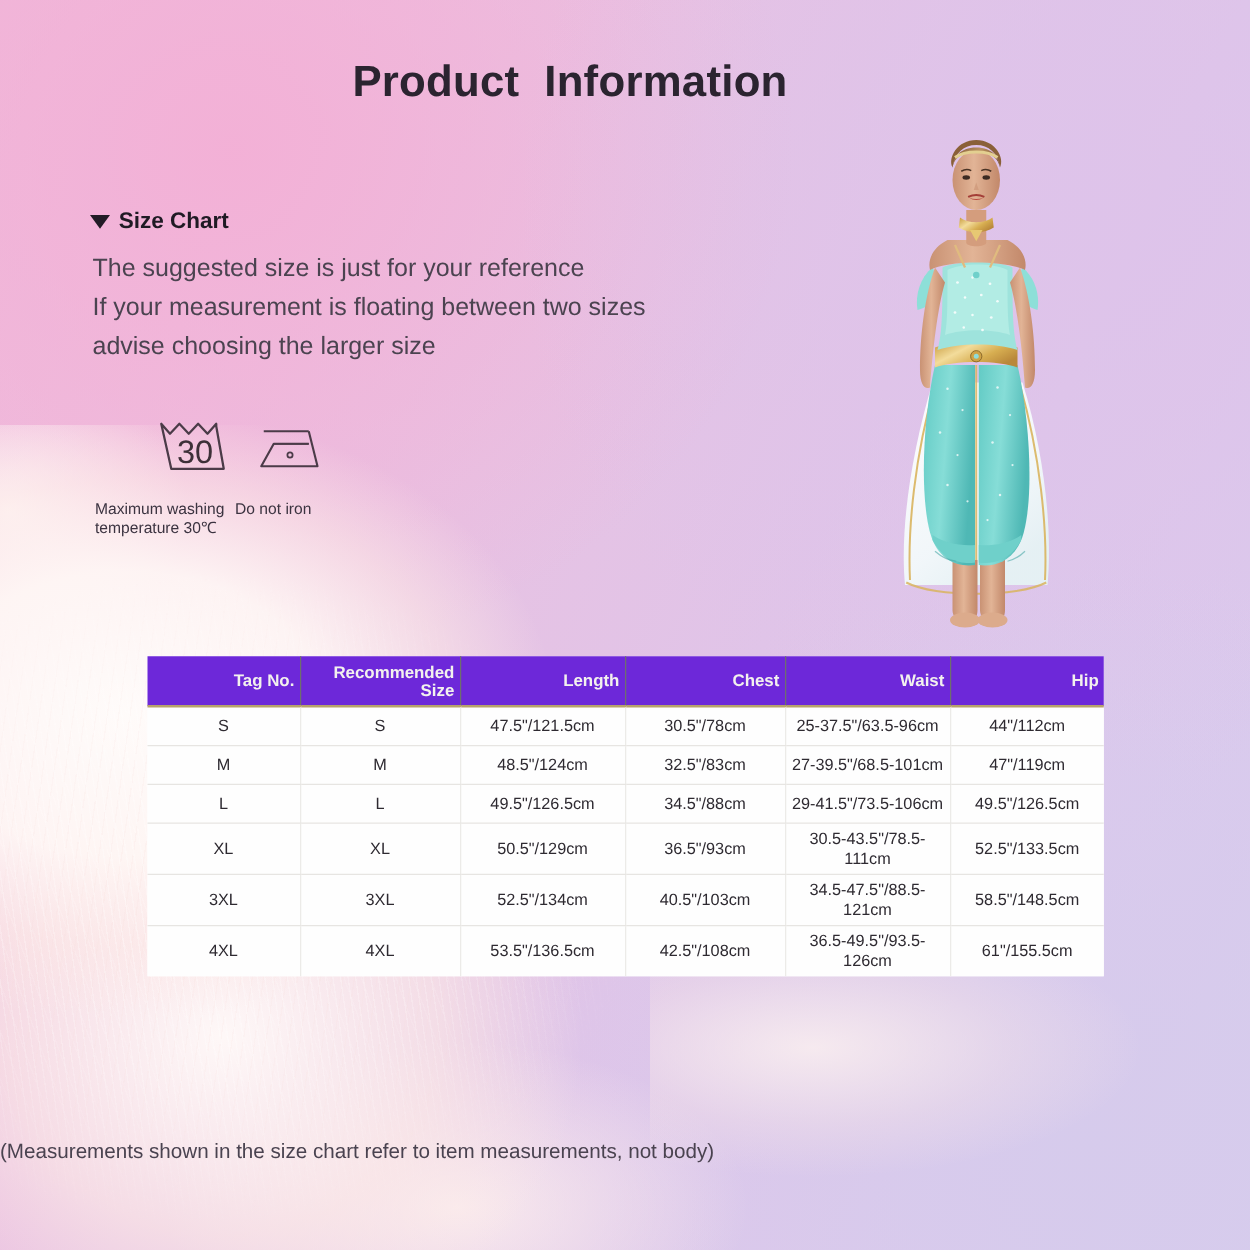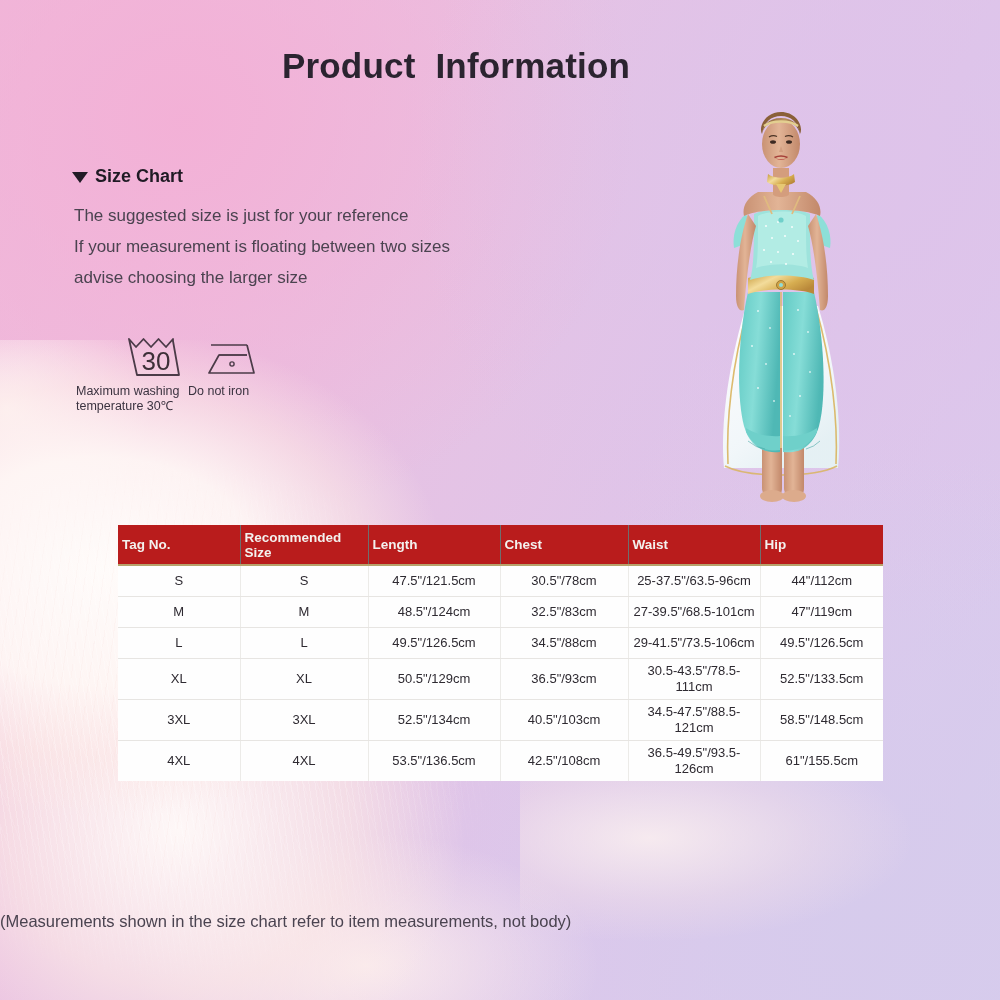--- a/index.html
+++ b/index.html
@@ -121,21 +121,21 @@
     color: #1f1a24;
   }
 
   .note-lines {
     position: absolute;
     left: 74px;
     top: 200px;
     width: 560px;
   }
   .note-line {
-    font-size: 17px;
+    font-size: 20px;
     color: #4b4350;
     line-height: 31px;
     white-space: nowrap;
   }
 
   
   .care-row {
     position: absolute;
     left: 76px;
     top: 330px;
@@ -143,21 +143,21 @@
     align-items: flex-start;
   }
   .care-item { position: relative; }
   .care-glyph {
     height: 52px;
     display: flex;
     align-items: center;
     justify-content: flex-end;
   }
   .care-label {
-    margin-top: 2px;
+    margin-top: 18px;
     font-size: 12.5px;
     color: #3b3340;
     line-height: 15px;
     white-space: pre-line;
   }
   .care-1 { width: 112px; }
   .care-2 { width: 101px; }
   .care-3 { width: 97px; }
   .care-4 { width: 100px; }
   .care-2 .care-glyph, .care-3 .care-glyph, .care-4 .care-glyph { justify-content: center; padding-right: 8px;}
@@ -180,28 +180,28 @@
     top: 525px;
     width: 765px;
   }
   table.size-table {
     width: 765px;
     border-collapse: collapse;
     table-layout: fixed;
     background: #ffffff;
   }
   table.size-table th {
-    background: #b91c1c;
+    background: #6d28d9;
     color: #f3f1ee;
     font-size: 13.5px;
     font-weight: 700;
     height: 40px;
     padding: 3px 4px;
     line-height: 15px;
-    text-align: left;
+    text-align: right;
     border: none;
     border-bottom: 2px solid #b7a26b;
     word-wrap: break-word;
   }
   table.size-table th + th { border-left: 1px solid #6e6e6e; }
   table.size-table td {
     font-size: 13px;
     color: #2e2a31;
     text-align: center;
     height: 31px;

